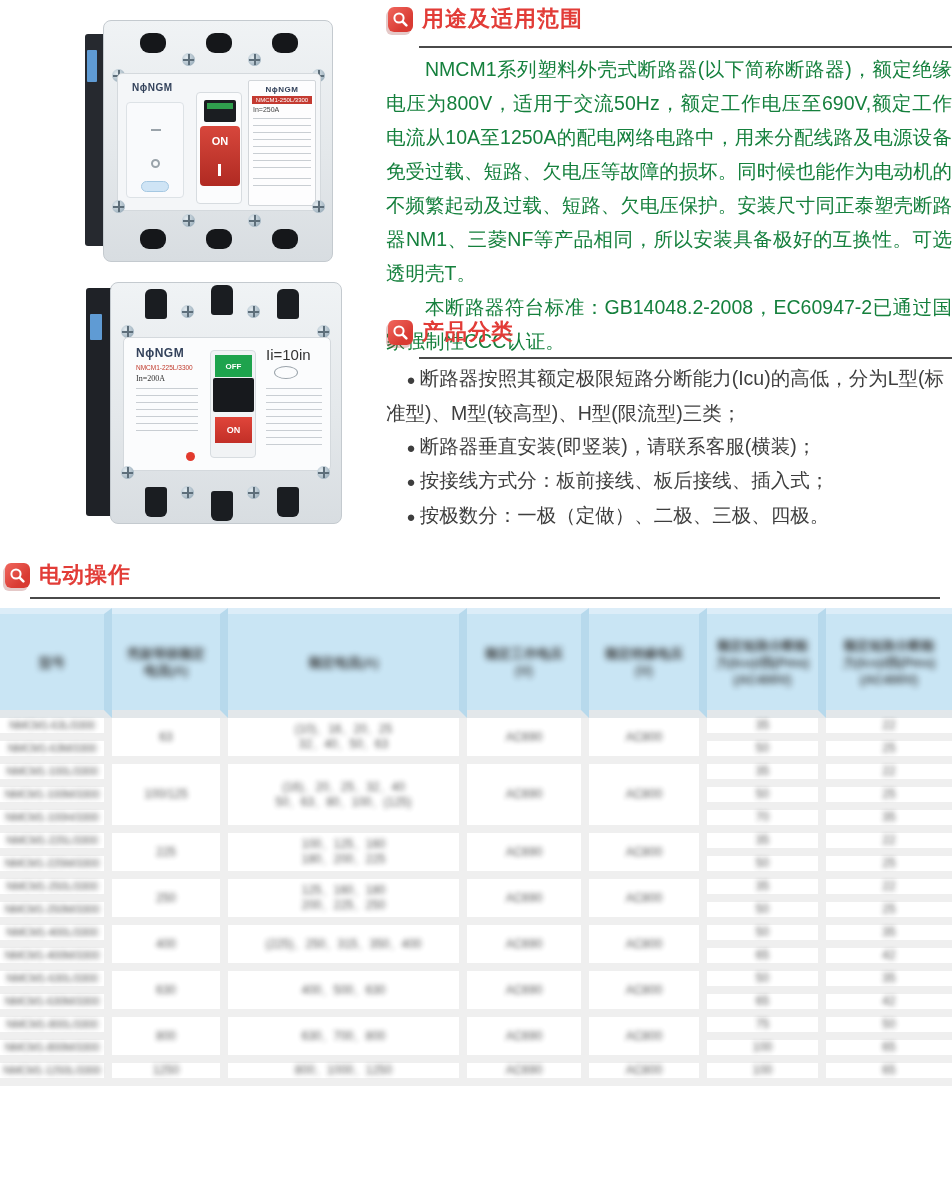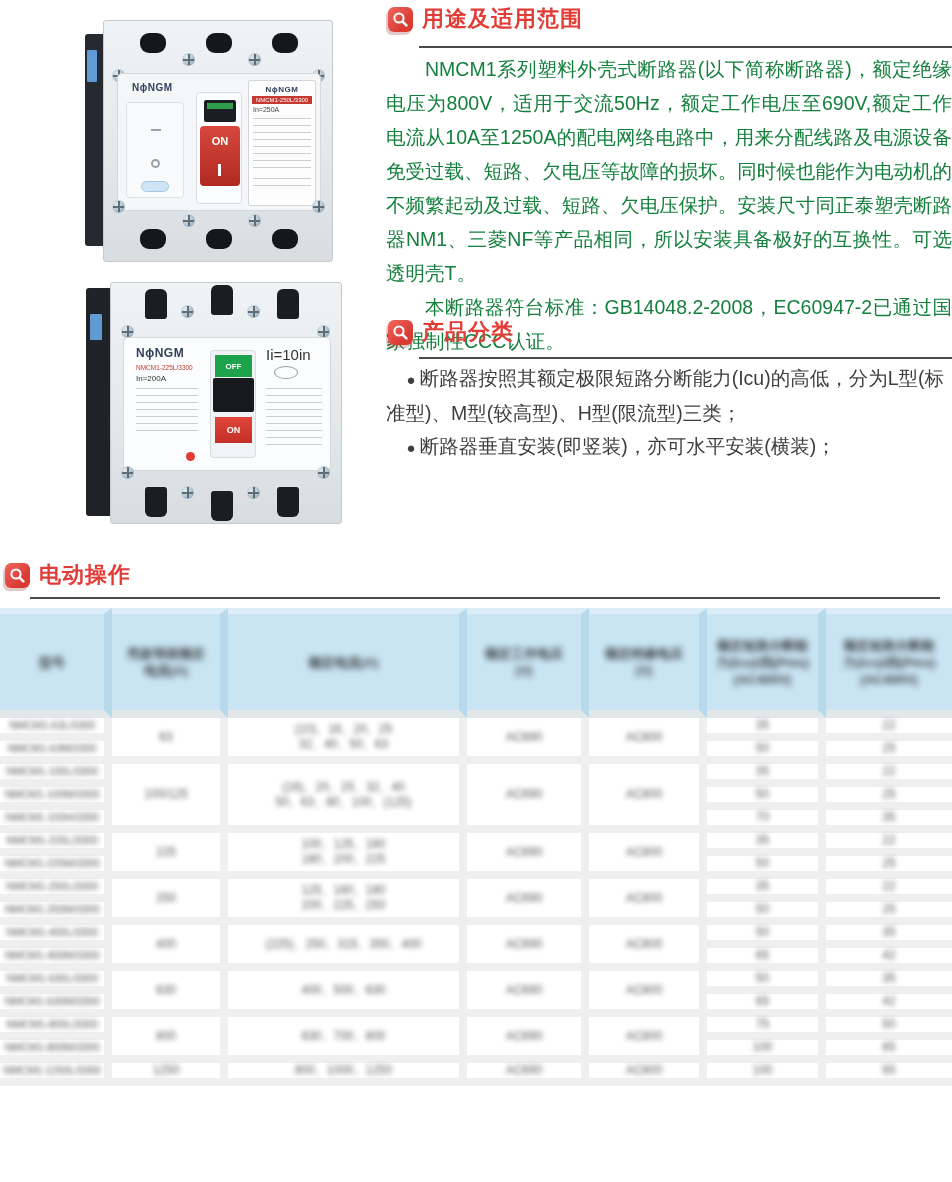--- a/index.html
+++ b/index.html
@@ -41,21 +41,21 @@
   .model-txt { font-size:11px; letter-spacing:-.3px; }
   
   .watermark { position:absolute; left:0; top:882px; width:952px; z-index:6;
     text-align:center; font-size:66px; font-weight:bold; color:#3f3f3f;
     letter-spacing:1px; white-space:nowrap; }
   
   .photo { position:absolute; }
   .abs { position:absolute; }
   .b-side { background:#26292f; border-radius:3px; }
   .b-body { background:linear-gradient(180deg,#f0f3f5 0%,#e4e8eb 55%,#d8dde1 100%);
-    border:1px solid #c4cacf; border-radius:3px; }
+    border:1px solid #c4cacf; border-radius:8px; }
   .hole { background:#15171a; border-radius:9px; }
   .slot { background:#1a1d21; border-radius:6px 6px 3px 3px; }
   .screw { width:13px; height:13px; border-radius:50%;
     background:radial-gradient(circle at 35% 35%, #e3ebf0, #9db0bd 75%); position:absolute; }
   .screw::before, .screw::after { content:""; position:absolute; background:#5d6e7a; }
   .screw::before { left:1px; right:1px; top:5.5px; height:2px; }
   .screw::after  { top:1px; bottom:1px; left:5.5px; width:2px; }
   .face { background:#f4f6f8; border:1px solid #d4d9dd; border-radius:5px; }
   .brand { font-weight:bold; color:#33425b; letter-spacing:.5px; }
   .hairlines { background:repeating-linear-gradient(180deg,#c9ced3 0 1px,transparent 1px 7px); }
@@ -123,21 +123,21 @@
       <div class="abs slot" style="left:100px;top:2px;width:22px;height:30px;"></div>
       <div class="abs slot" style="left:166px;top:6px;width:22px;height:30px;"></div>
       <div class="screw" style="left:70px;top:22px;"></div>
       <div class="screw" style="left:136px;top:22px;"></div>
       <div class="screw" style="left:10px;top:42px;"></div>
       <div class="screw" style="left:206px;top:42px;"></div>
 
       <div class="abs face" style="left:12px;top:54px;width:208px;height:134px;background:#fbfcfd;">
         <div class="abs brand" style="left:12px;top:8px;font-size:12px;">NϕNGM</div>
         <div class="abs" style="left:12px;top:26px;font-size:6.5px;color:#c0392b;">NMCM1-225L/3300</div>
-        <div class="abs" style="left:12px;top:36px;font-size:8px;color:#333;">In=200A</div>
+        <div class="abs" style="left:12px;top:36px;font-size:8px;color:#333;font-family:Liberation Serif, serif;">In=200A</div>
         <div class="abs hairlines" style="left:12px;top:50px;width:62px;height:46px;"></div>
         <div class="abs" style="left:62px;bottom:9px;width:9px;height:9px;background:#e23a2e;border-radius:50%;"></div>
 
         <div class="abs toggle-channel" style="left:86px;top:12px;width:46px;height:108px;background:#f1f3f5;">
           <div class="abs" style="left:4px;top:4px;width:37px;height:22px;background:#1ea34d;text-align:center;">
             <span style="color:#fff;font-size:8px;font-weight:bold;line-height:22px;">OFF</span>
           </div>
           <div class="abs" style="left:2px;top:27px;width:41px;height:34px;background:#17191d;border-radius:2px;"></div>
           <div class="abs" style="left:4px;top:66px;width:37px;height:26px;background:linear-gradient(180deg,#e0453a,#c22f27);text-align:center;">
             <span style="color:#fff;font-size:9px;font-weight:bold;line-height:26px;">ON</span>
@@ -181,21 +181,23 @@
           <circle cx="8" cy="8" r="4.6" fill="none" stroke="#fff" stroke-width="2"></circle>
           <line x1="11.6" y1="11.6" x2="15.4" y2="15.4" stroke="#fff" stroke-width="2.6" stroke-linecap="round"></line>
         </svg>
     </span>
     <span class="sec-title">产品分类</span>
   </div>
   <div class="rule" style="left:419px;top:357px;width:533px;"></div>
 
   <ul class="bullets">
     <li>断路器按照其额定极限短路分断能力(Icu)的高低，分为L型(标准型)、M型(较高型)、H型(限流型)三类；</li>
-    <li>断路器垂直安装(即竖装)，亦可水平安装(横装)；</li>
+    <li>断路器垂直安装(即竖装)，请联系客服(横装)；</li>
+    <li>按接线方式分：板前接线、板后接线、插入式；</li>
+    <li>按极数分：一极（定做）、二极、三极、四极。</li>
   </ul>
 
   <div class="sec-head" style="left:5px;top:560px;">
     <span class="sec-icon">
       <svg width="19" height="19" viewBox="0 0 19 19">
           <circle cx="8" cy="8" r="4.6" fill="none" stroke="#fff" stroke-width="2"></circle>
           <line x1="11.6" y1="11.6" x2="15.4" y2="15.4" stroke="#fff" stroke-width="2.6" stroke-linecap="round"></line>
         </svg>
     </span>
     <span class="sec-title">电动操作</span>

